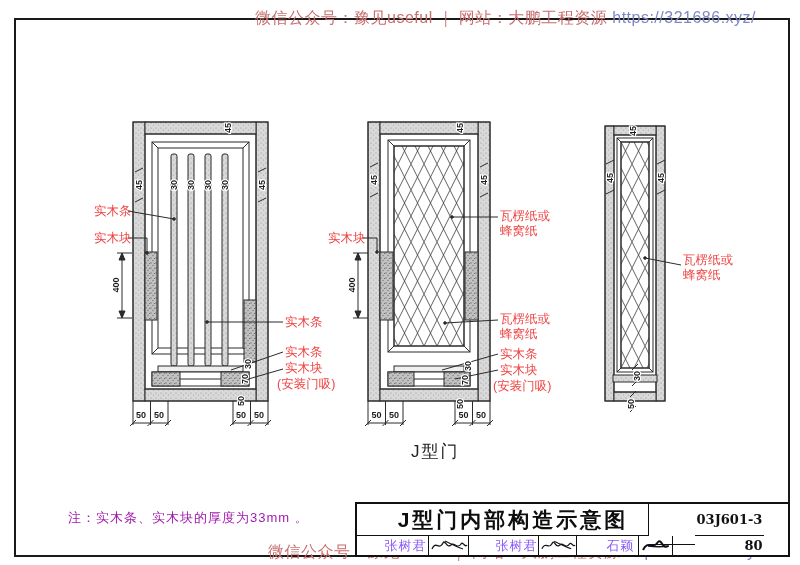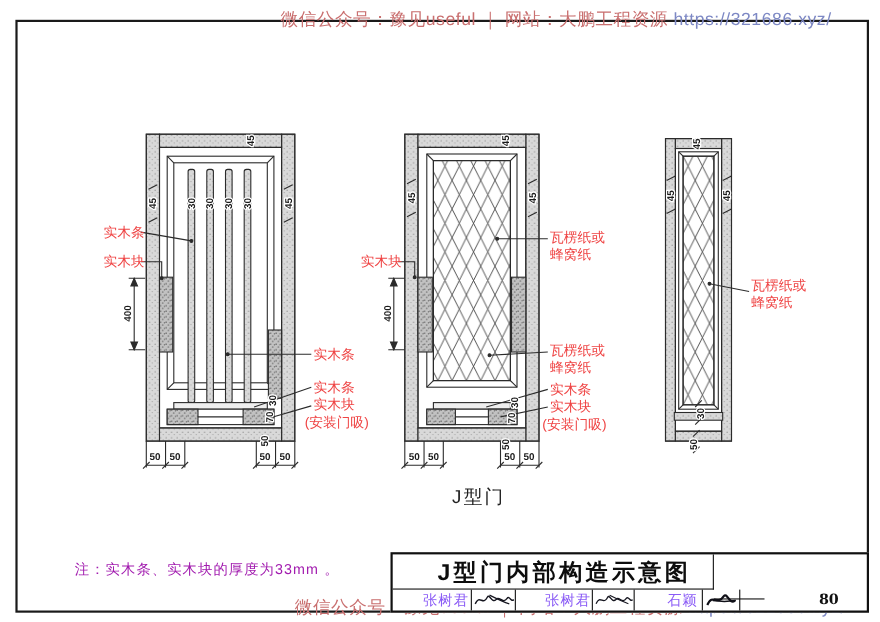--- a/index.html
+++ b/index.html
@@ -323,20 +323,21 @@
   <span class="wm-red">微信公众号：豫见useful</span>
   <span class="wm-red">｜</span>
   <span class="wm-red">网站：大鹏工程资源</span>
   <span class="wm-blue">https://321686.xyz/</span>
 </div>
 
 <div class="titleblock">
   <div class="tb-row tb-row1">
     <div class="tb-cell tb-title" style="width:292px;padding-left:21px;">J型门内部构造示意图</div>
     <div class="tb-cell tb-label" style="width:46px;">图集号</div>
+    <div class="tb-cell tb-value" style="width:69px;">03J601-3</div>
   </div>
   <div class="tb-row tb-row2">
     <div class="tb-cell tb-label" style="width:26px;padding-left:14px;">审核</div>
     <div class="tb-cell tb-name" style="width:46px;">张树君</div>
     <div class="tb-cell sig" style="width:40px;">
       <svg width="38" height="15" viewBox="0 0 38 15">
         <path d="M2,11 C6,2 9,13 13,5 C15,1 17,11 21,7 C24,3 27,12 31,6 C33,3 35,10 37,7" stroke="#15151f" stroke-width="1.3" fill="none"></path>
         <path d="M15,3 C21,6 27,9 33,11" stroke="#15151f" stroke-width="1.1" fill="none"></path>
       </svg>
     </div>

